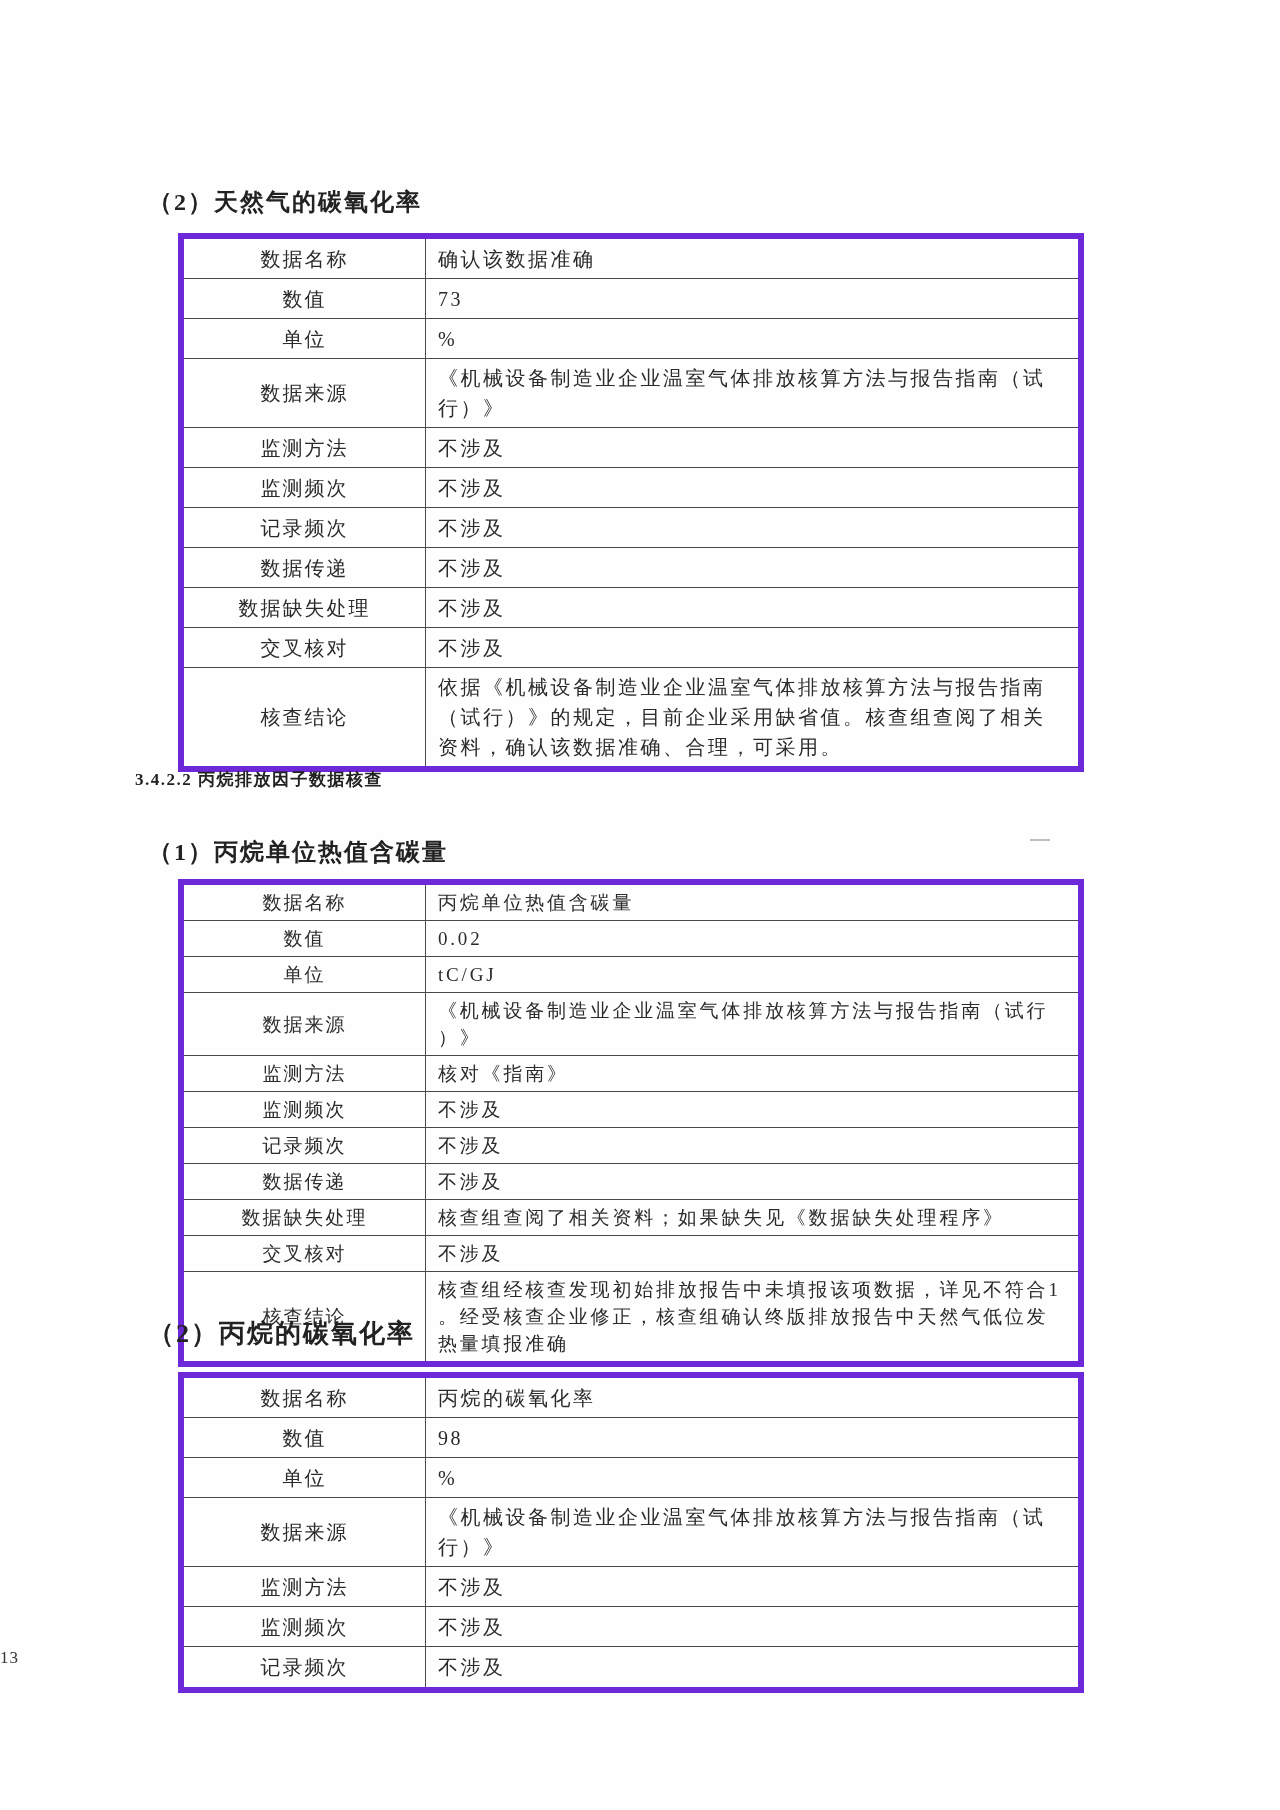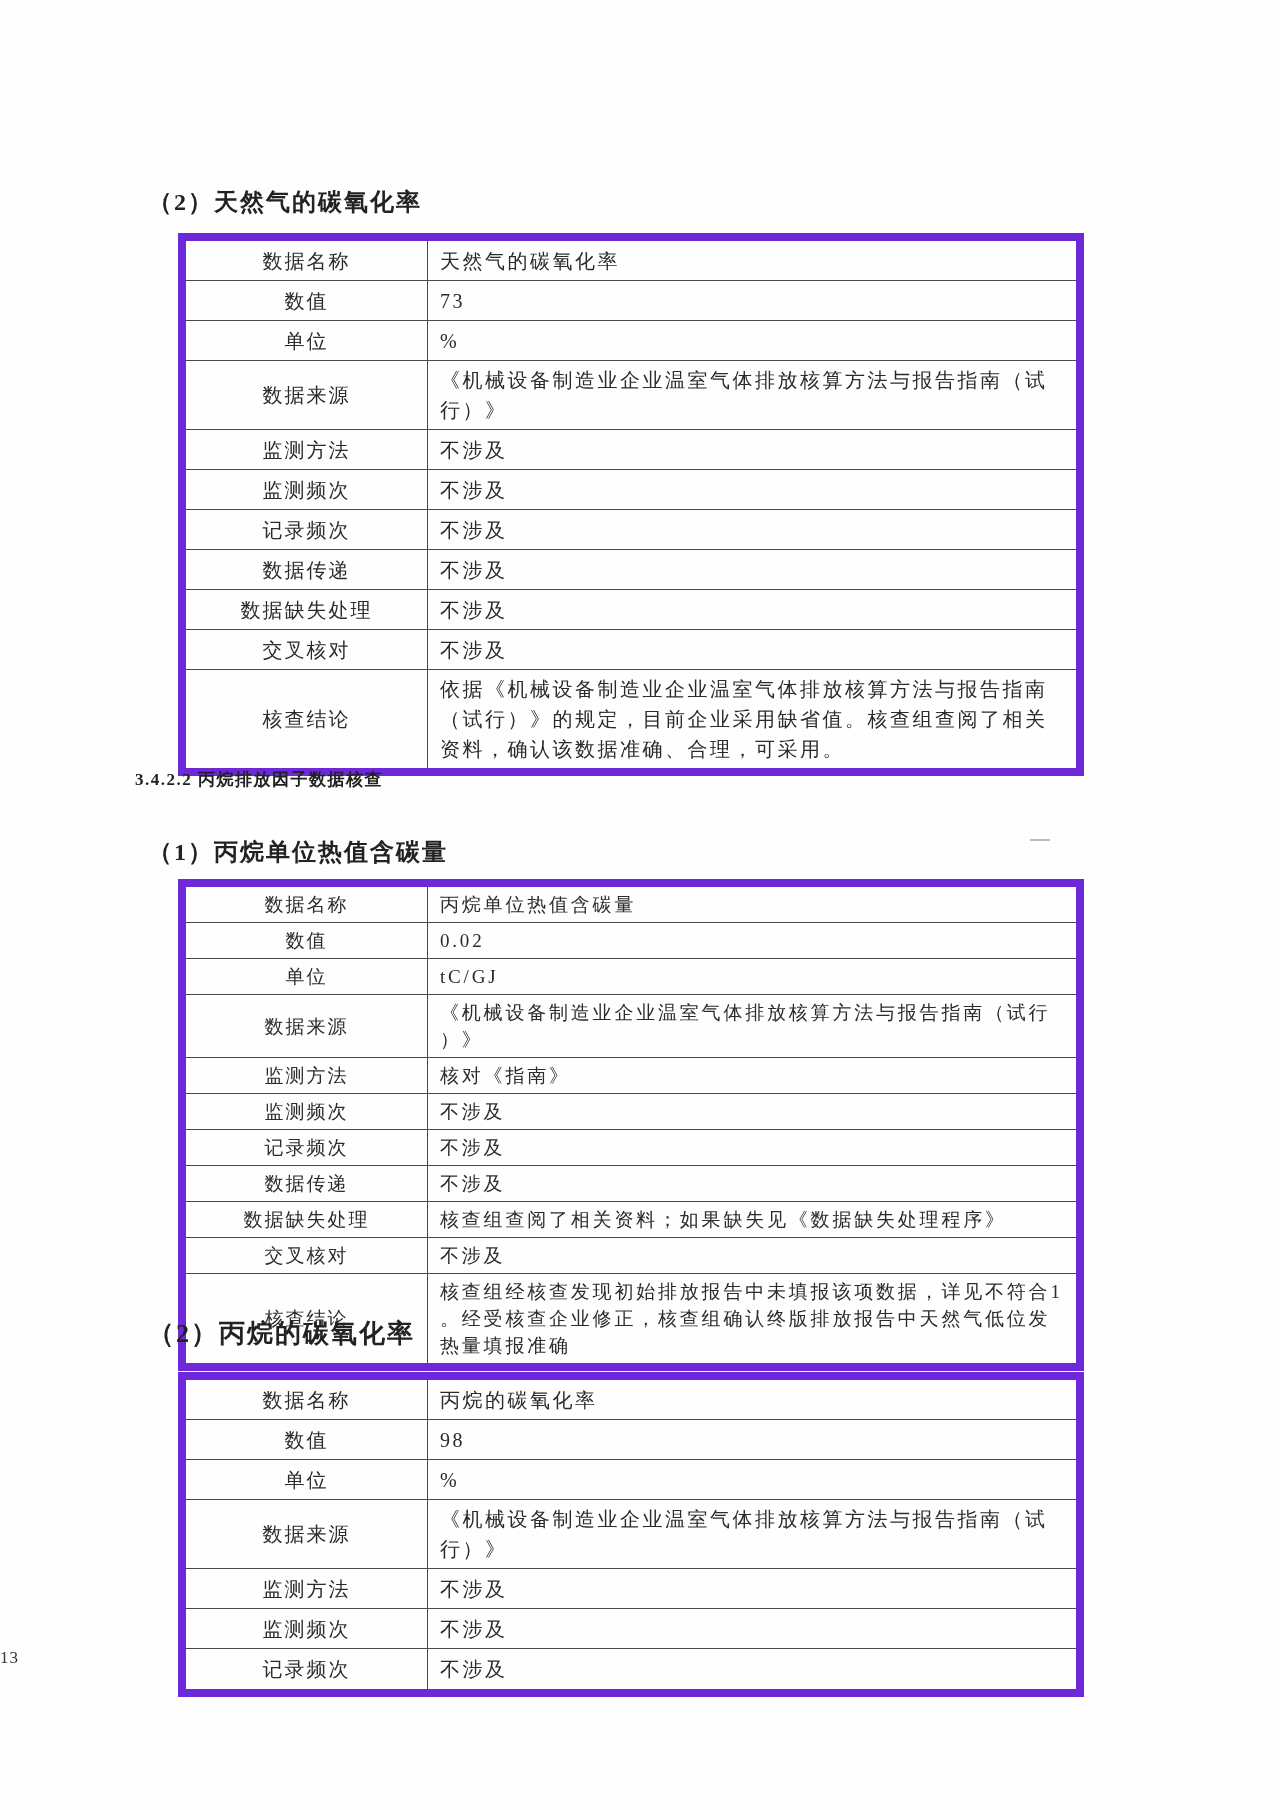--- a/index.html
+++ b/index.html
@@ -23,21 +23,21 @@
   }
   #h-natural-gas{left:148px;top:186px;font-size:24px;}
   #h-section{left:135px;top:768px;font-size:17px;letter-spacing:1.5px;}
   #h-propane-cc{left:148px;top:836px;font-size:24px;}
   #h-propane-ox{left:148px;top:1316px;font-size:26px;}
 
   .doc-table{
     position:absolute;
     left:178px;
     width:906px;
-    border:8px solid #6d28d9;
+    border:6px solid #6d28d9;
     background:#fefefe;
     box-sizing:border-box;
   }
   #table-1{top:233px;}
   #table-2{top:879px;}
   #table-3{top:1372px;}
 
   .t-row{
     display:flex;
     border-bottom:1px solid #4a4a4a;
@@ -91,21 +91,21 @@
 <body>
 
 <div class="page">
 
   <h3 class="doc-heading" id="h-natural-gas">（2）天然气的碳氧化率</h3>
 
   <div class="doc-table" id="table-1">
 
   <div class="t-row">
       <div class="t-label">数据名称</div>
-      <div class="t-value">天然气的碳氧化率</div>
+      <div class="t-value">确认该数据准确</div>
     </div>
       <div class="t-row">
       <div class="t-label">数值</div>
       <div class="t-value">73</div>
     </div>
       <div class="t-row">
       <div class="t-label">单位</div>
       <div class="t-value">%</div>
     </div>
       <div class="t-row">

